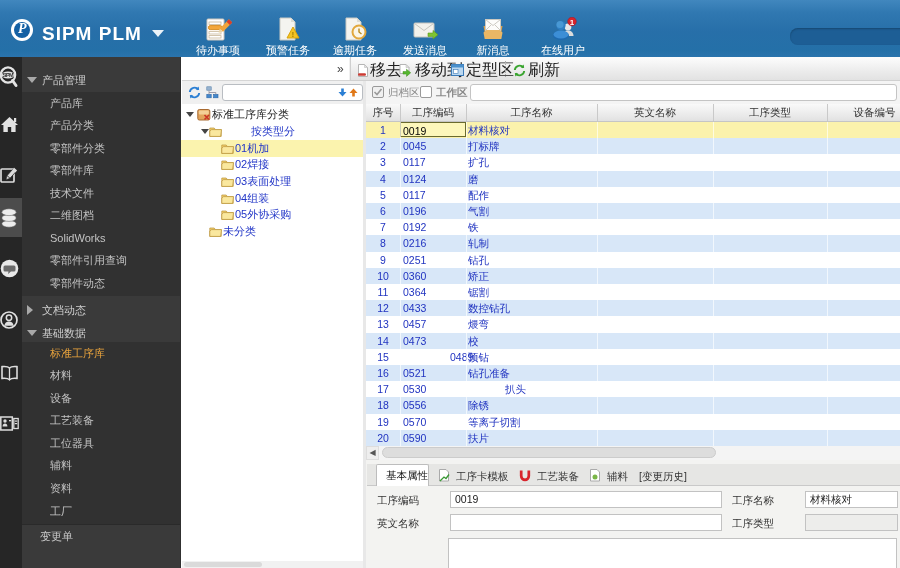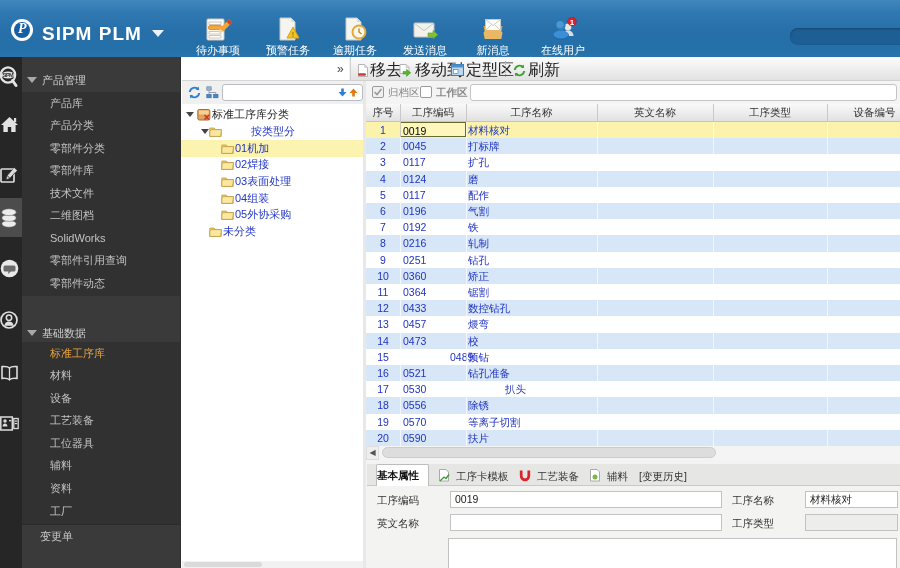--- a/index.html
+++ b/index.html
@@ -83,21 +83,21 @@
 #selcell { position:absolute; left:34px; top:0; width:66px; height:15px; border:1px solid #6a6a2e; background:#fdf7bb; }
 
 
 #hscroll { left:366px; top:446px; width:534px; height:14px; background:#f4f4f4; }
 #hsbtn { position:absolute; left:0; top:0; width:13px; height:14px; background:#eee; border:1px solid #ddd; color:#555; font-size:8px; line-height:12px; text-align:center; }
 #hsthumb { position:absolute; left:16px; top:1px; width:334px; height:11px; background:#ddd; border:1px solid #ccc; border-radius:6px; }
 
 
 #bottom { left:366px; top:460px; width:534px; height:108px; background:#f3f3f1; font-size:10.5px; }
 #tabbar { position:absolute; left:1px; top:4px; width:533px; height:22px; background:#e6e6e4; border-bottom:1px solid #c9c9c9; }
-#tabActive { position:absolute; left:9px; top:0; width:53px; height:22px; background:#fff; border:1px solid #bdbdbd; border-bottom:none; border-radius:2px 2px 0 0; text-align:left; line-height:21px; color:#111;font-weight:bold; }
+#tabActive { position:absolute; left:9px; top:0; width:53px; height:22px; background:#fff; border:1px solid #bdbdbd; border-bottom:none; border-radius:2px 2px 0 0; text-align:right; line-height:21px; color:#111; }
 .tab { position:absolute; top:4px; height:17px; line-height:16px; color:#333; }
 .tab svg { vertical-align:-2px; margin-right:3px; }
 .flabel { position:absolute; color:#333; }
 .finput { position:absolute; background:#fff; border:1px solid #c2c2c2; color:#222; font-size:10.5px; line-height:14px; padding-left:4px; font-family:"Liberation Sans",sans-serif; }
 </style>
 </head>
 <body>
 
 <div class="abs" id="header">
   <div class="abs" id="logoCircle"></div>
@@ -242,20 +242,21 @@
   <div class="mhead" style="top:11px;"><span class="arr down"></span><span class="tx">产品管理</span></div>
   <div class="mitem" style="top:35px;"><span class="tx">产品库</span></div>
   <div class="mitem" style="top:57px;"><span class="tx">产品分类</span></div>
   <div class="mitem" style="top:80px;"><span class="tx">零部件分类</span></div>
   <div class="mitem" style="top:102px;"><span class="tx">零部件库</span></div>
   <div class="mitem" style="top:125px;"><span class="tx">技术文件</span></div>
   <div class="mitem" style="top:147px;"><span class="tx">二维图档</span></div>
   <div class="mitem" style="top:170px;"><span class="tx">SolidWorks</span></div>
   <div class="mitem" style="top:192px;"><span class="tx">零部件引用查询</span></div>
   <div class="mitem" style="top:215px;"><span class="tx">零部件动态</span></div>
+  <div class="mhead" style="top:241px;"><span class="arr right"></span><span class="tx">文档动态</span></div>
   <div class="mhead" style="top:264px;"><span class="arr down"></span><span class="tx">基础数据</span></div>
   <div class="mitem sel" style="top:285px;"><span class="tx">标准工序库</span></div>
   <div class="mitem" style="top:307px;"><span class="tx">材料</span></div>
   <div class="mitem" style="top:330px;"><span class="tx">设备</span></div>
   <div class="mitem" style="top:352px;"><span class="tx">工艺装备</span></div>
   <div class="mitem" style="top:375px;"><span class="tx">工位器具</span></div>
   <div class="mitem" style="top:397px;"><span class="tx">辅料</span></div>
   <div class="mitem" style="top:420px;"><span class="tx">资料</span></div>
   <div class="mitem" style="top:443px;"><span class="tx">工厂</span></div>
   <div id="menuDivider"></div>

